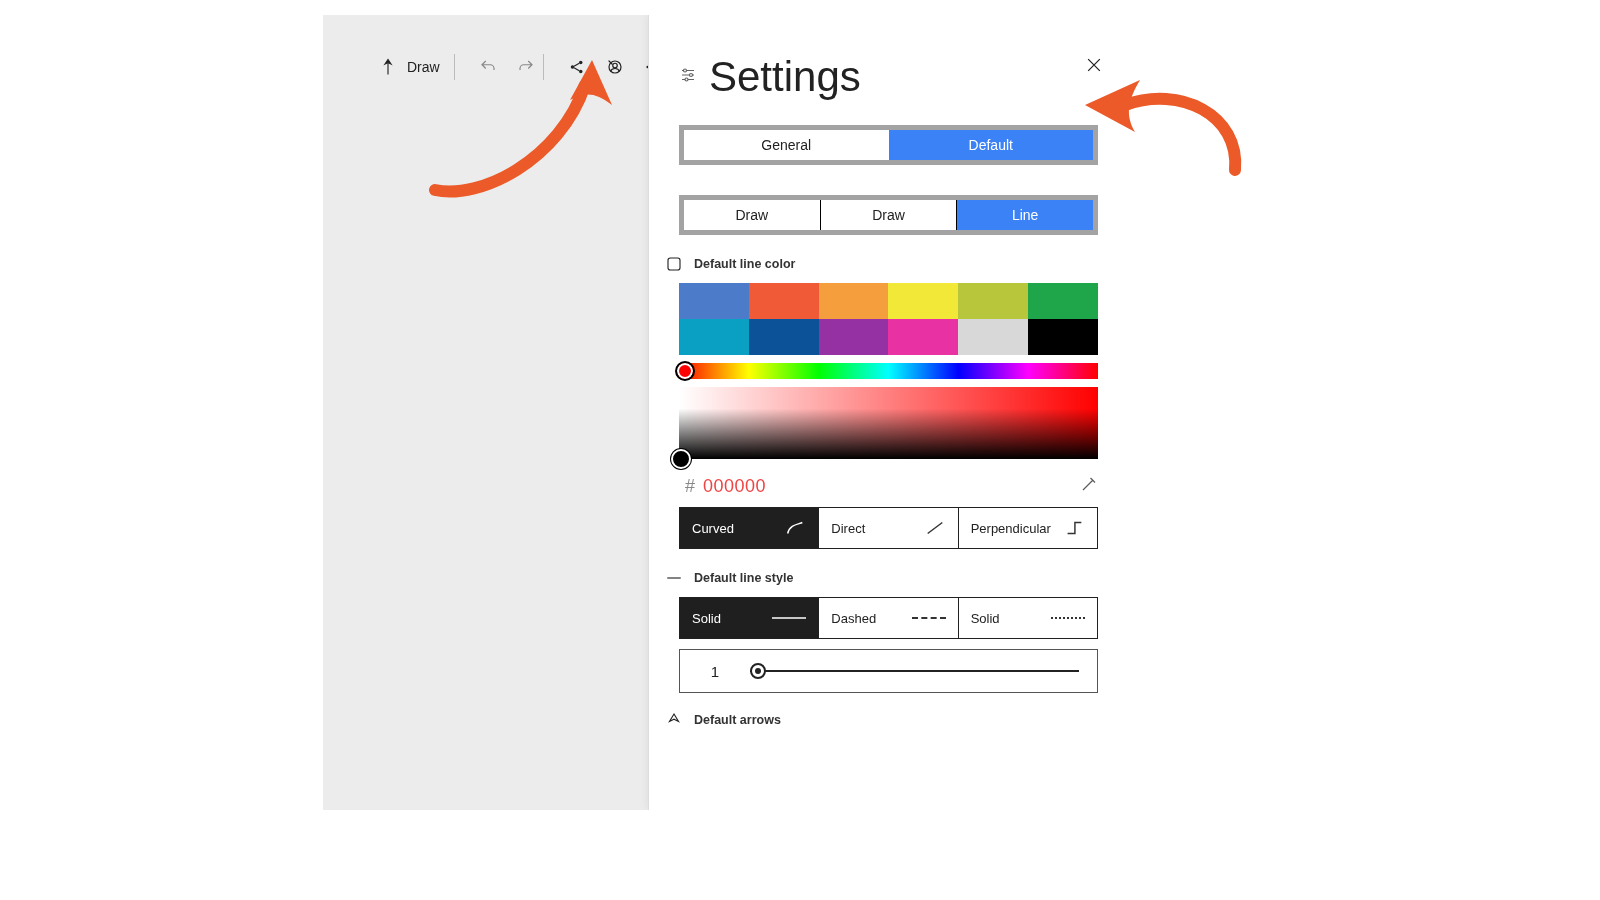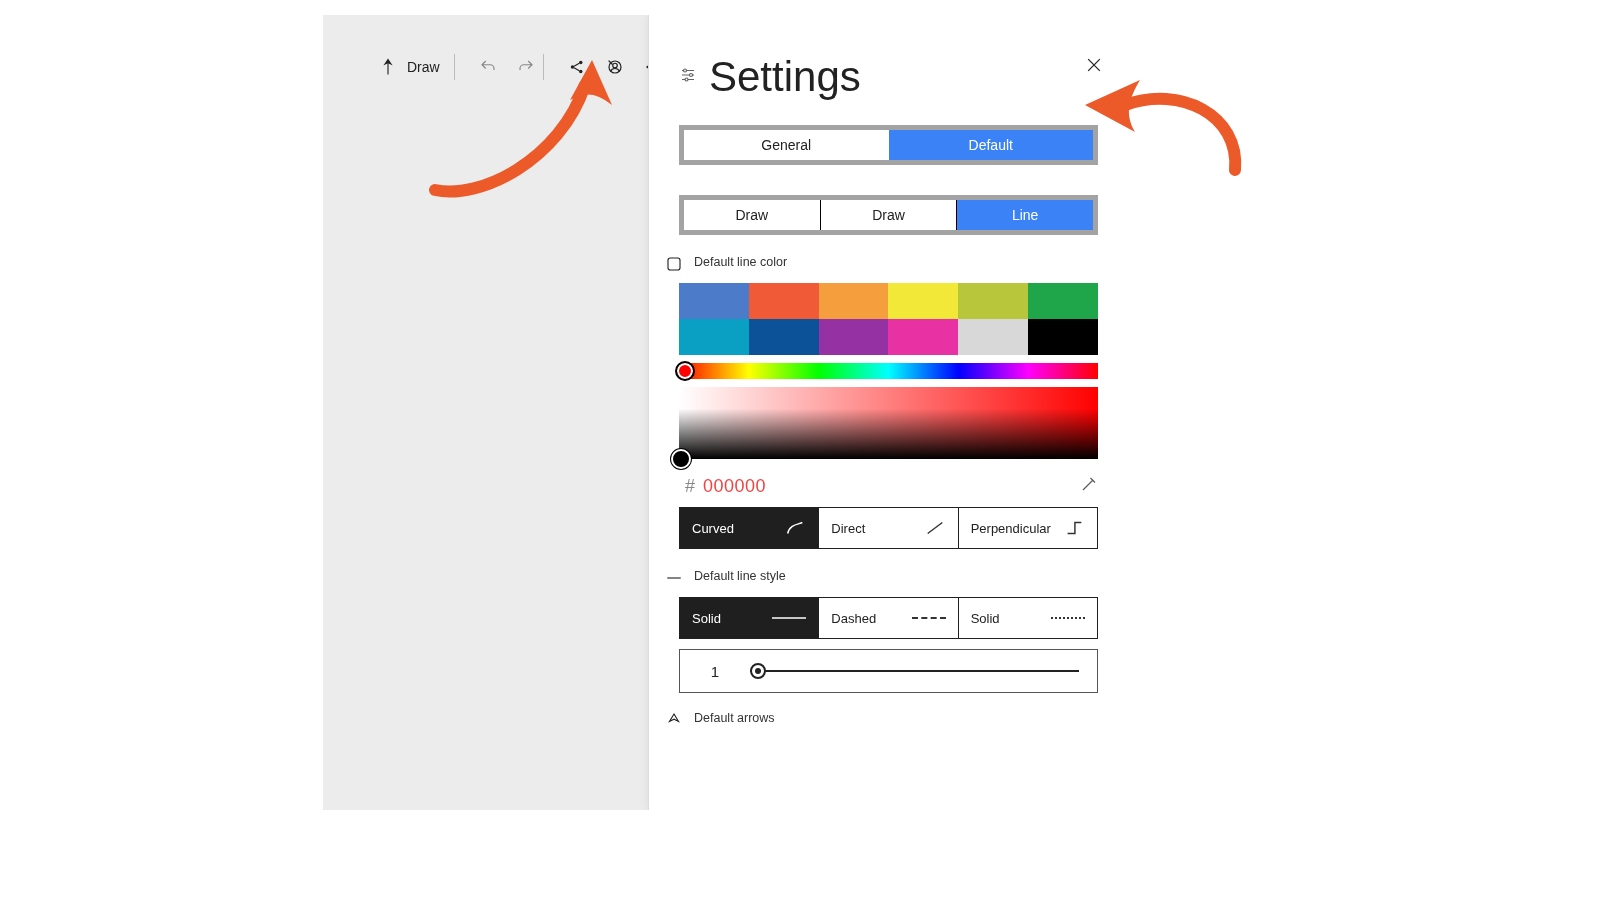--- a/index.html
+++ b/index.html
@@ -49,21 +49,21 @@
   .panel-title { font-size:42px; font-weight:300; color:#222; }
   .close-btn { position:absolute; right:20px; top:36px; width:28px; height:28px; display:flex; align-items:center; justify-content:center; cursor:pointer; }
   .close-btn svg { width:20px; height:20px; stroke:#222; stroke-width:1.5; }
 
   
   .seg { display:flex; border:5px solid #a3a3a3; margin-top:24px; height:40px; }
   .seg-item { flex:1; display:flex; align-items:center; justify-content:center; font-size:14px; cursor:pointer; background:#fff; color:#222; }
   .seg-item.active { background:#3b82f6; color:#fff; font-weight:500; }
   .seg.tri .seg-item + .seg-item { border-left:1px solid #000; }
 
-  .section-label { display:flex; gap:10px; margin-top:20px; font-size:12.5px; color:#333; font-weight:400; margin-left:-15px; }
+  .section-label { display:flex; align-items:center; gap:10px; margin-top:20px; font-size:12.5px; color:#333; font-weight:700; margin-left:-15px; }
   .section-label .lead-ico { width:20px; min-width:20px; display:flex; align-items:center; justify-content:center; }
   .lead-ico svg { fill:none; stroke:#222; stroke-width:1.5; }
 
   
   .swatches { display:flex; flex-wrap:wrap; margin-top:10px; }
   .swatch { width: calc(100%/6); height:36px; cursor:pointer; }
 
   
   .hue-strip {
     position:relative; height:16px; margin-top:8px;

